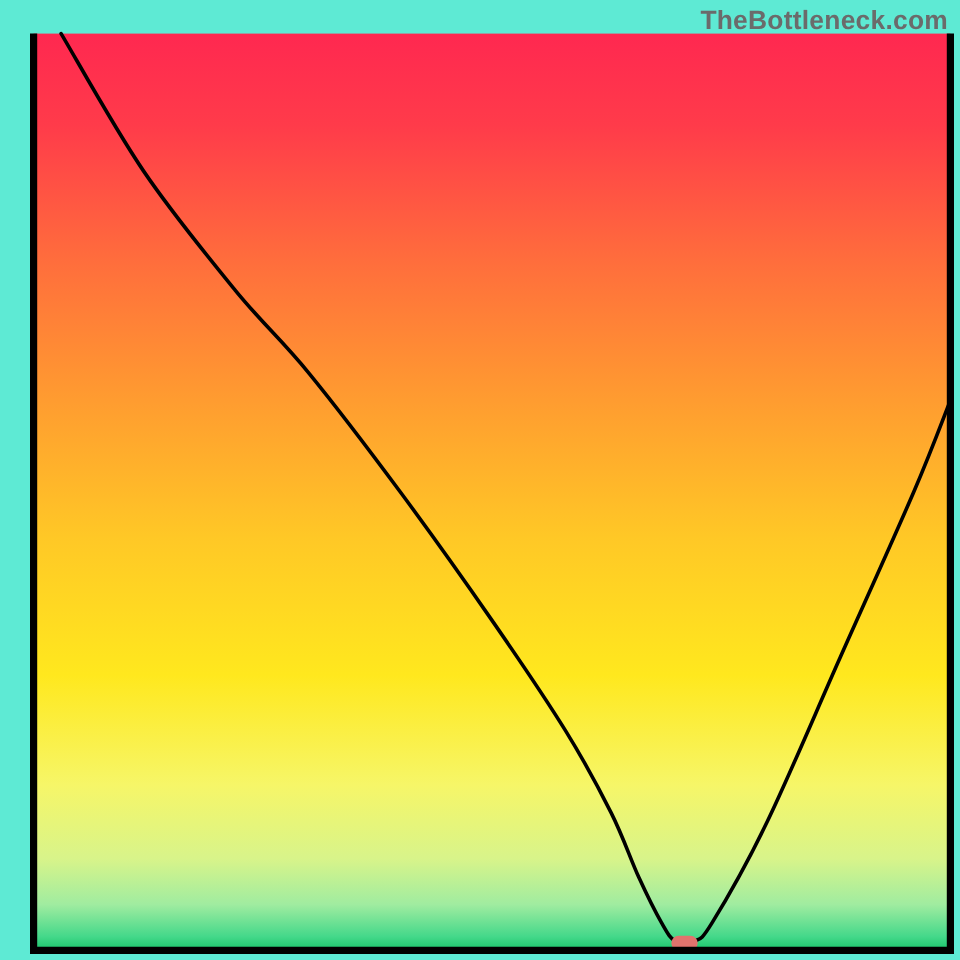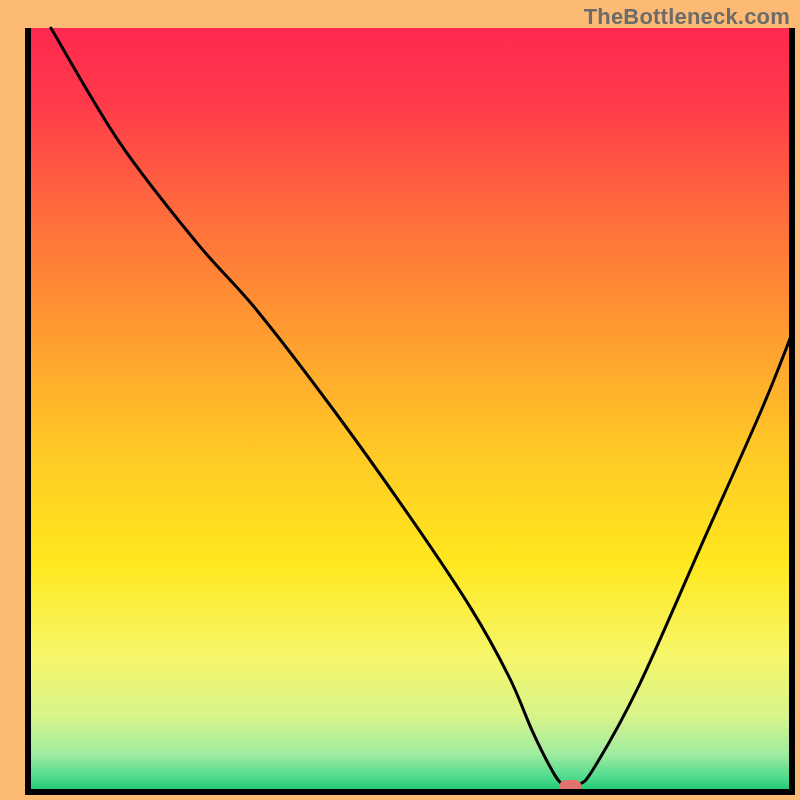--- a/index.html
+++ b/index.html
@@ -7,21 +7,21 @@
     padding: 0;
     width: 800px;
     height: 800px;
     overflow: hidden;
     font-family: Arial, Helvetica, sans-serif;
   }
   .chart-container {
     position: relative;
     width: 800px;
     height: 800px;
-    background: #fdba74;
+    background: #5eead4;
   }
   .watermark {
     position: absolute;
     top: 4px;
     right: 10px;
     font-size: 22px;
     font-weight: 600;
     color: #6b6b6b;
     letter-spacing: 0.2px;
     z-index: 5;

